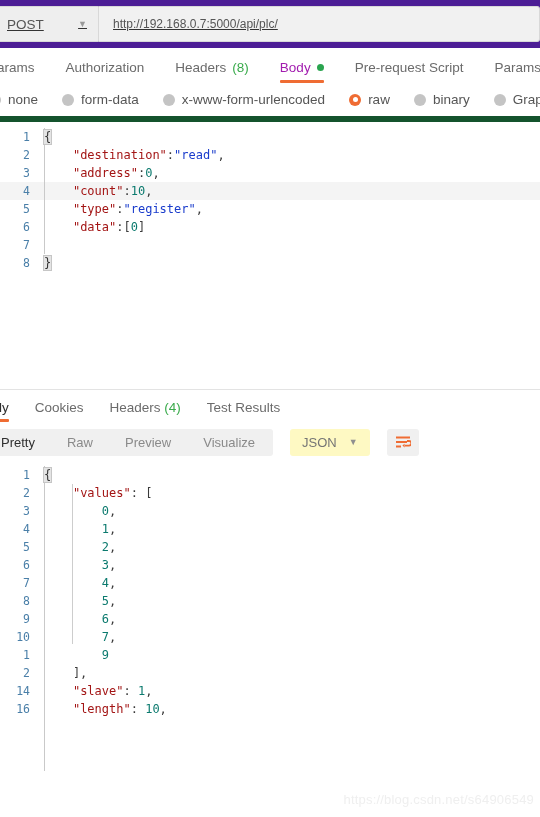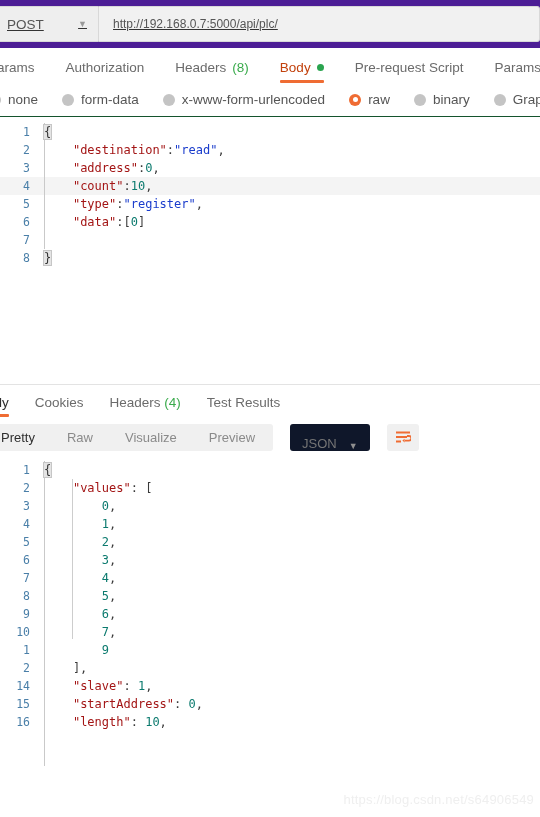--- a/index.html
+++ b/index.html
@@ -73,21 +73,21 @@
     font-size: 13.5px;
     color: #6b6b6b;
     padding: 0 0 8px 0;
     margin-right: 31px;
     position: relative;
     display: flex;
     align-items: center;
     gap: 6px;
   }
   .rtab:first-child { margin-left: -12px; }
-  .rtab.active { color: #c2410c; }
+  .rtab.active { color: #a21caf; }
   .rtab.active::after {
     content: "";
     position: absolute;
     left: 0; right: 0; bottom: 0;
     height: 3px;
     background: #ef6c33;
     border-radius: 1px;
   }
   .count-green { color: #3aab4c; }
   .dot-green {
@@ -95,21 +95,21 @@
     border-radius: 50%;
     background: #2aa44f;
     display: inline-block;
   }
 
   
   #body-types {
     display: flex;
     align-items: center;
     height: 33px;
-    border-bottom: 1px solid #14532d;
+    border-bottom: 6px solid #14532d;
     white-space: nowrap;
     overflow: hidden;
     text-align: right;
   }
   .btype {
     display: flex;
     align-items: center;
     gap: 7px;
     margin-right: 24px;
     font-size: 13.5px;
@@ -233,25 +233,25 @@
     padding: 0 2px;
   }
   .vmode {
     font-size: 13px;
     color: #8a8a8a;
     padding: 0 16px;
     line-height: 27px;
   }
   .vmode.active { color: #2f2f2f; }
   #lang-select {
-    background: #0f172a;
+    background: #fef9c3;
     border-radius: 3px;
     height: 27px;
     display: flex;
-    align-items: flex-end;
+    align-items: center;
     gap: 12px;
     padding: 0 12px;
     font-size: 13px;
     color: #757575;
   }
   #lang-select .caret { font-size: 9px; color: #8f8f8f; }
   #wrap-btn {
     background: #f0f0f0;
     border-radius: 3px;
     width: 32px; height: 27px;
@@ -396,22 +396,22 @@
     <div class="restab active"><span>ody</span></div>
     <div class="restab"><span>Cookies</span></div>
     <div class="restab"><span>Headers</span><span class="count-green"> (4)</span></div>
     <div class="restab"><span>Test Results</span></div>
   </div>
 
 <div id="resp-toolbar">
   <div id="view-modes">
       <div class="vmode active">Pretty</div>
       <div class="vmode">Raw</div>
+      <div class="vmode">Preview</div>
       <div class="vmode">Visualize</div>
-      <div class="vmode">Preview</div>
     </div>
   <div id="lang-select">
     <span>JSON</span>
     <span class="caret">▼</span>
   </div>
   <div id="wrap-btn">
     <svg width="16" height="13" viewBox="0 0 16 13">
       <rect x="1" y="0.5" width="14" height="2" fill="#ef6c33"></rect>
       <rect x="1" y="5" width="11" height="2" fill="#ef6c33"></rect>
       <path d="M12 5 h2 a2.3 2.3 0 0 1 0 4.6 h-4" stroke="#ef6c33" stroke-width="1.8" fill="none"></path>
@@ -471,23 +471,19 @@
       </div>
       <div class="code-line">
         <div class="lnum">2</div>
         <div class="lcode"><span class="p">    ],</span></div>
       </div>
       <div class="code-line">
         <div class="lnum">14</div>
         <div class="lcode"><span class="p">    </span><span class="k">"slave"</span><span class="p">: </span><span class="n">1</span><span class="p">,</span></div>
       </div>
       <div class="code-line">
-        <div class="lnum">15</div>
-        <div class="lcode"><span class="p">    </span><span class="k">"startAddress"</span><span class="p">: </span><span class="n">0</span><span class="p">,</span></div>
-      </div>
-      <div class="code-line">
         <div class="lnum">16</div>
         <div class="lcode"><span class="p">    </span><span class="k">"length"</span><span class="p">: </span><span class="n">10</span><span class="p">,</span></div>
       </div>
     </div>
 </div>
 
 <div id="watermark">https://blog.csdn.net/s64906549</div>
 
 </body></html>

